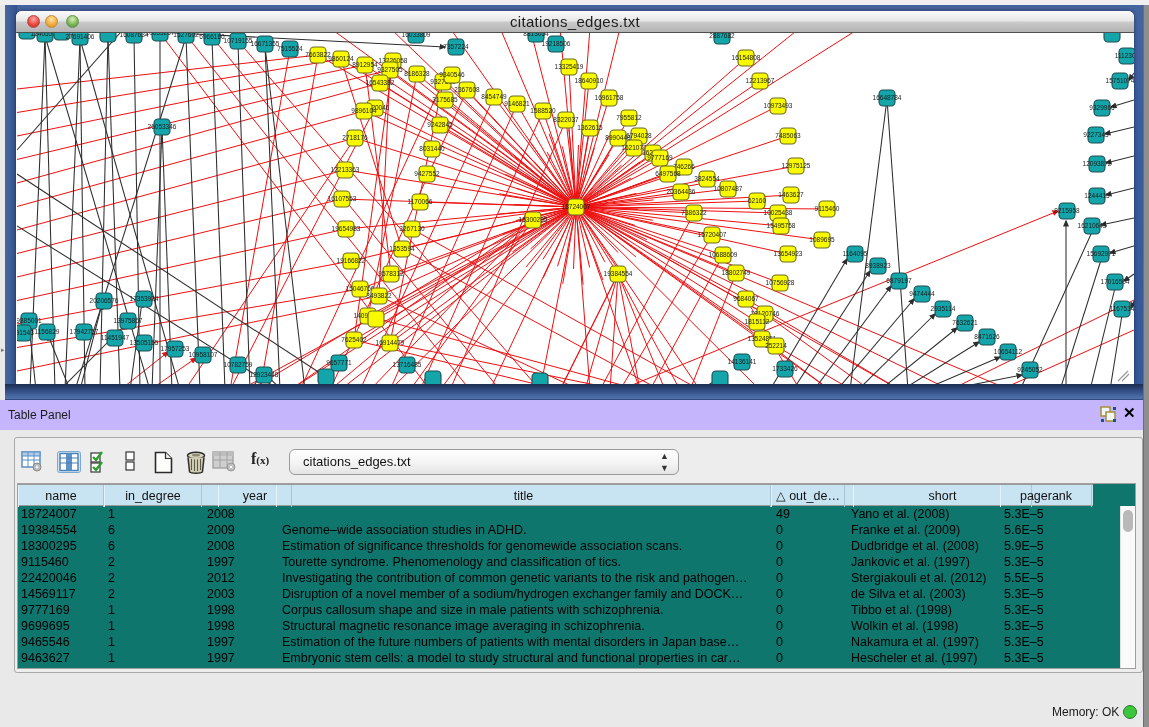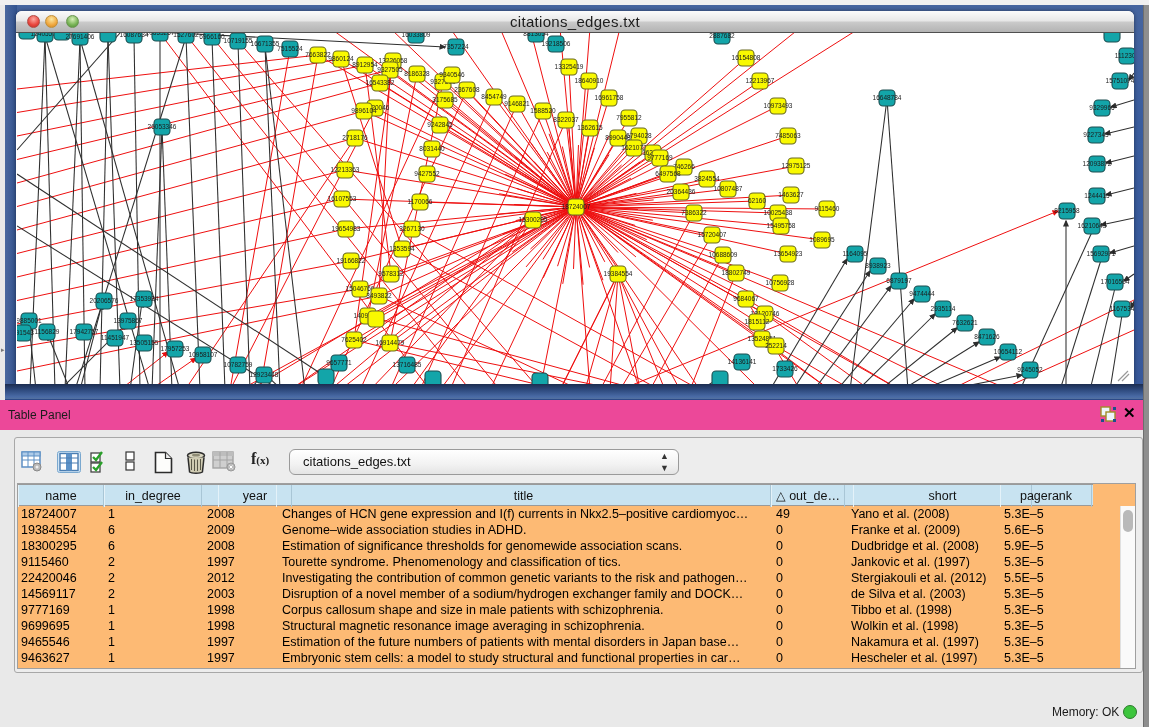--- a/index.html
+++ b/index.html
@@ -39,33 +39,33 @@
 .tn { fill:#13a5a9; stroke:#1d4e50; stroke-width:1.1; }
 .nl { font-size:6.5px; fill:#1c1c1c; text-anchor:middle; }
 
 
 #divider { left:5px; top:384px; width:1138px; height:16px;
   background:linear-gradient(180deg,#1c2d50,#2e4a7e 40%,#4a6ba6 85%,#54719f);
   border-bottom:1px solid #2c4a88; }
 #divarrow { left:570px; top:401px; width:10px; height:5px; color:#8a8a8a; font-size:8px; }
 
 
-#panelhead { left:0; top:400px; width:1143px; height:30px; background:#ec4899; }
+#panelhead { left:0; top:400px; width:1143px; height:30px; background:#c4b5fd; }
 #panelhead .lbl { position:absolute; left:8px; top:8px; font-size:12px; color:#1c1c1c; }
 #floaticon { position:absolute; left:1100px; top:6px; width:17px; height:17px; }
 #closex { position:absolute; left:1123px; top:4px; font-size:15px; font-weight:bold; color:#000; }
 #panel { left:14px; top:437px; width:1129px; height:236px; border:1px solid #a8a8a8;
   border-radius:3px; background:#ededed; }
 .ticon { position:absolute; top:13px; }
 #combo { position:absolute; left:274px; top:11px; width:390px; height:26px;
   background:linear-gradient(180deg,#ffffff,#f2f2f2 60%,#e4e4e4); border:1px solid #9a9a9a;
   border-radius:6px; font-size:13px; color:#111; line-height:24px; padding-left:13px; }
 #combo .ud { position:absolute; right:9px; top:0; font-size:9px; line-height:12px;
   color:#333; text-align:center; }
-#tablewrap { position:absolute; left:2px; top:45px; width:1119px; height:186px; background:#fdba74; border:1px solid #9f9f9f; }
+#tablewrap { position:absolute; left:2px; top:45px; width:1119px; height:186px; background:#0f766e; border:1px solid #9f9f9f; }
 #thead { position:absolute; left:0; top:0; width:1075px; height:22px; background:#c8e3f1;
   border-top:1px solid #9a9a9a; border-bottom:1px solid #9a9a9a; }
 #thead div { position:absolute; top:0; height:22px; line-height:22px; text-align:center;
   font-size:12.5px; color:#111; border-right:1px solid #a9c6d6; border-left:1px solid #e4f2f9; }
 #tbody { position:absolute; left:0; top:22px; width:1075px; }
 .tr { position:relative; height:16px; line-height:16px; font-size:12.5px; color:#000;
   white-space:nowrap; }
 .tr div { position:absolute; top:0; overflow:hidden; }
 .c0 { left:3px;  width:83px; }
 .c1 { left:90px; width:95px; }
@@ -716,21 +716,20 @@
       <div style="left:258px;width:495px;">title</div>
       <div style="left:753px;width:74px;">△ out_de…</div>
       <div style="left:827px;width:179px;margin-left:8px;">short</div>
       <div style="left:982px;width:92px;">pagerank</div>
     </div>
     <div id="tbody">
 <div class="tr">
             <div class="c0">18724007</div>
             <div class="c1">1</div>
             <div class="c2">2008</div>
-            <div class="c3">Changes of HCN gene expression and I(f) currents in Nkx2.5–positive cardiomyoc…</div>
             <div class="c4">49</div>
             <div class="c5">Yano et al. (2008)</div>
             <div class="c6">5.3E–5</div>
           </div>
 <div class="tr">
             <div class="c0">19384554</div>
             <div class="c1">6</div>
             <div class="c2">2009</div>
             <div class="c3">Genome–wide association studies in ADHD.</div>
             <div class="c4">0</div>

